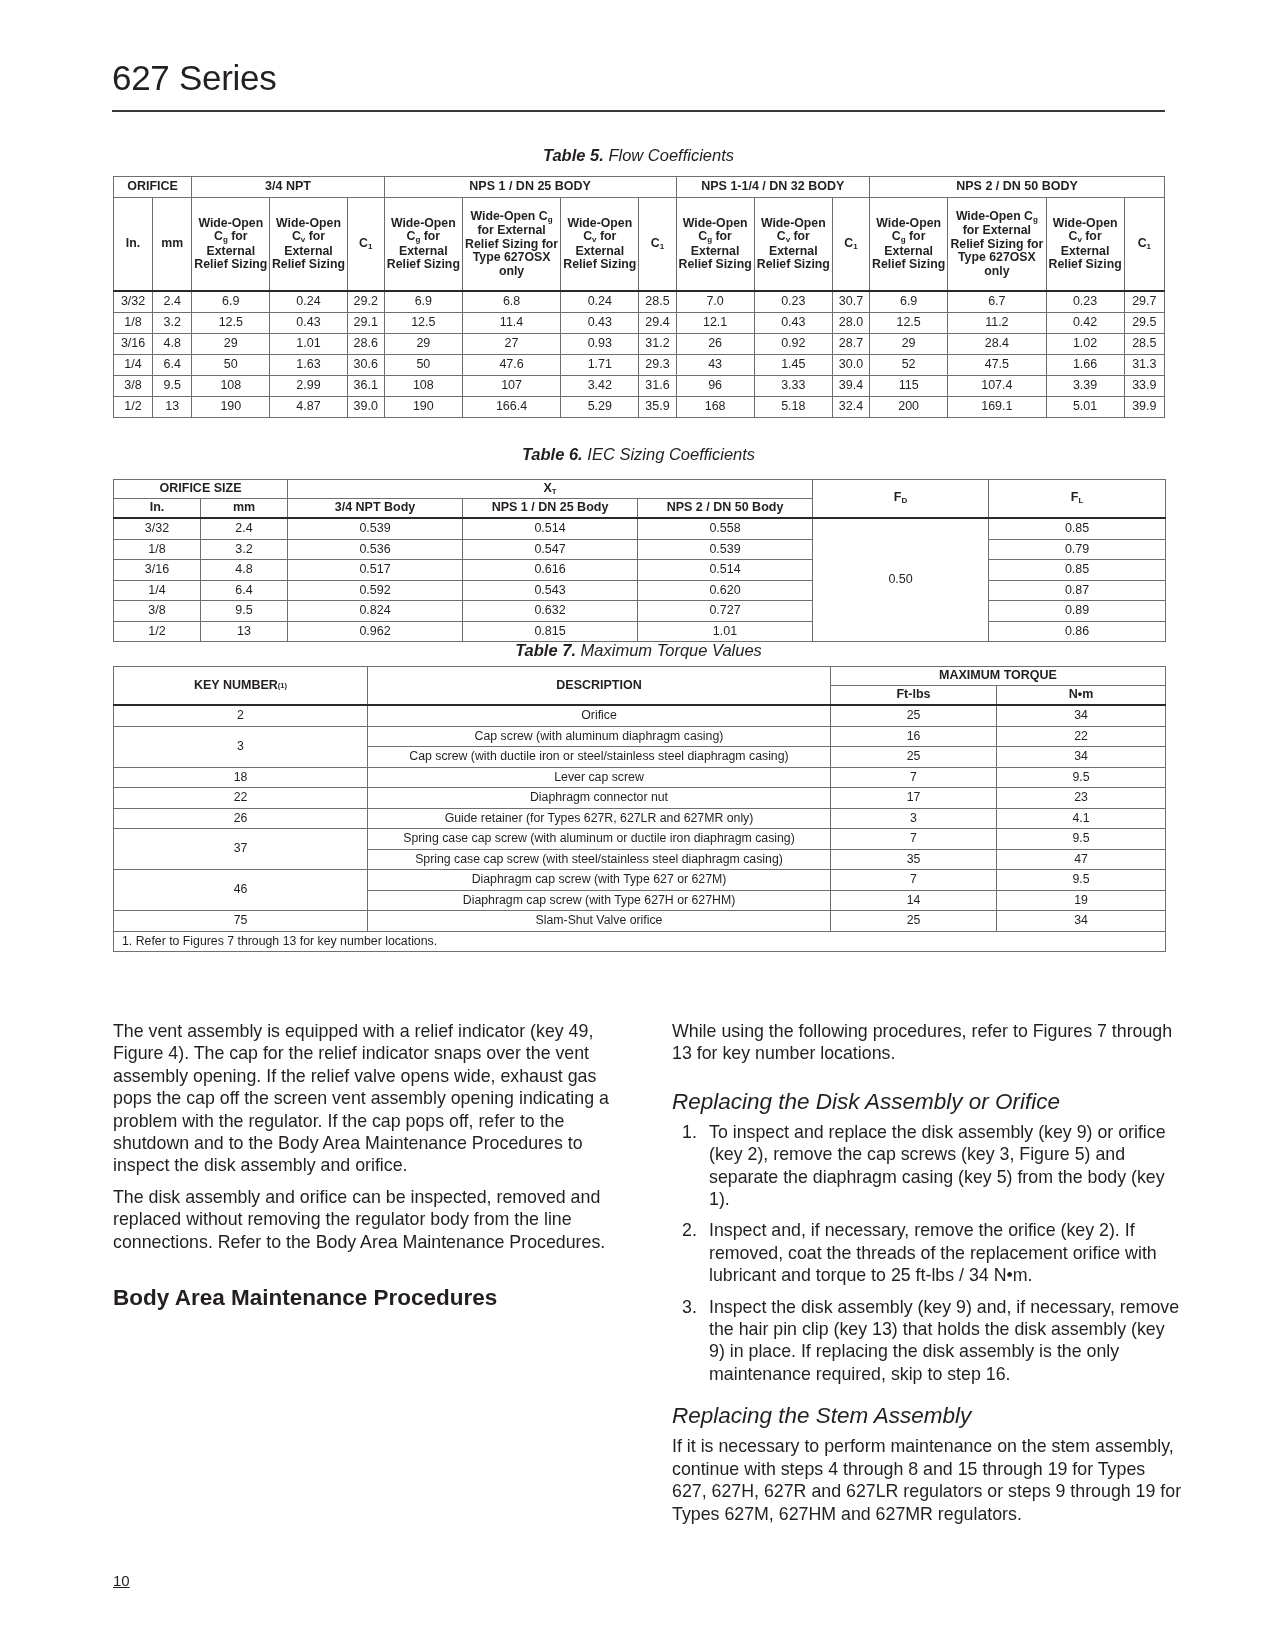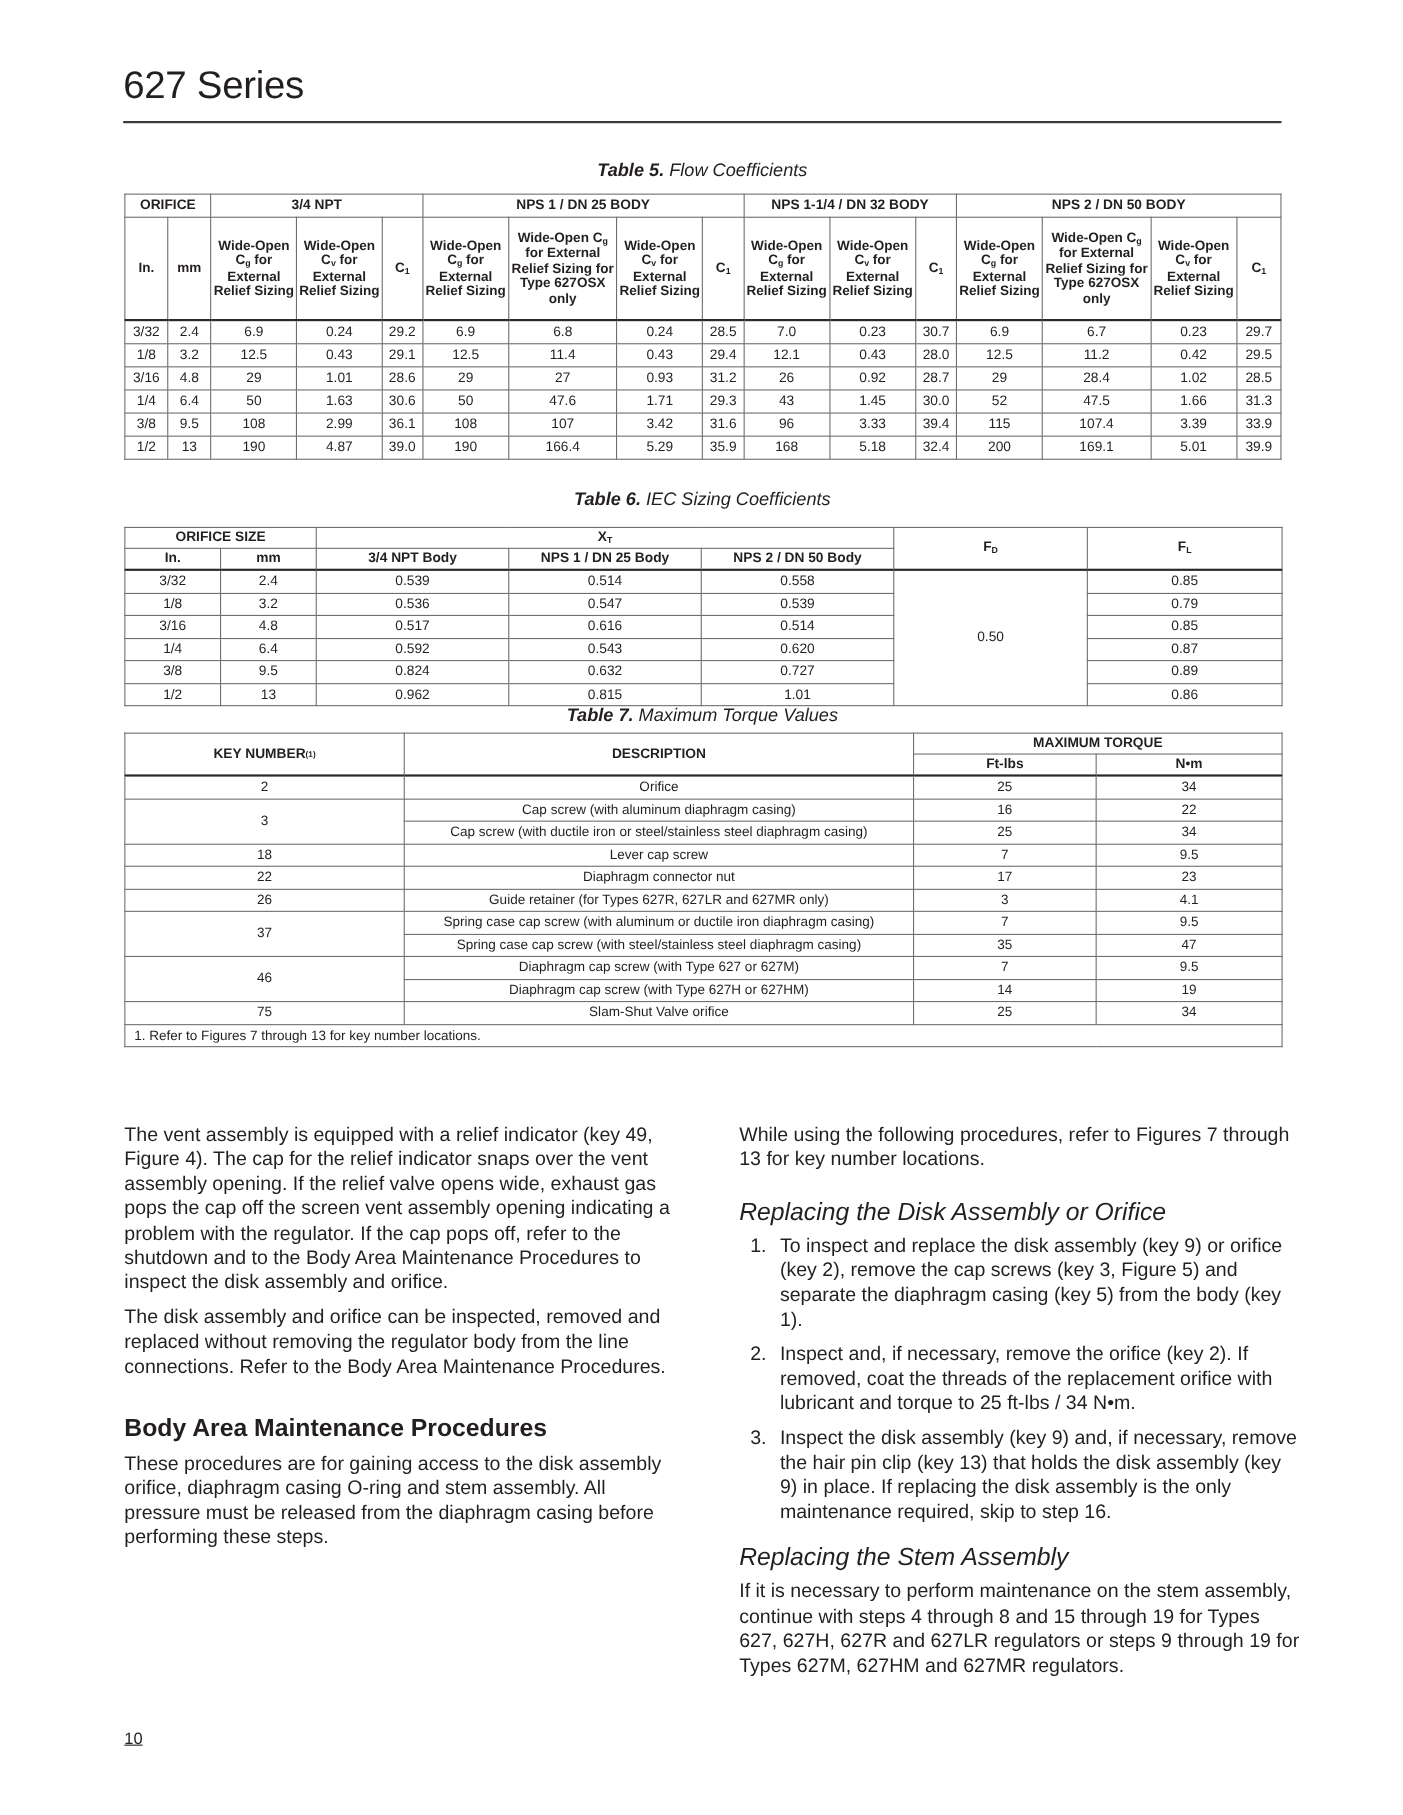--- a/index.html
+++ b/index.html
@@ -367,21 +367,20 @@
       <tr>
         <td colspan="4" class="foot">1. Refer to Figures 7 through 13 for key number locations.</td>
       </tr>
     </tbody>
 </table>
 
 <div class="col col-left">
   <p>The vent assembly is equipped with a relief indicator (key 49, Figure 4). The cap for the relief indicator snaps over the vent assembly opening. If the relief valve opens wide, exhaust gas pops the cap off the screen vent assembly opening indicating a problem with the regulator. If the cap pops off, refer to the shutdown and to the Body Area Maintenance Procedures to inspect the disk assembly and orifice.</p>
   <p>The disk assembly and orifice can be inspected, removed and replaced without removing the regulator body from the line connections. Refer to the Body Area Maintenance Procedures.</p>
   <div class="sec-head">Body Area Maintenance Procedures</div>
-  <p>These procedures are for gaining access to the disk assembly orifice, diaphragm casing O-ring and stem assembly. All pressure must be released from the diaphragm casing before performing these steps.</p>
 </div>
 
 <div class="col col-right">
   <p>While using the following procedures, refer to Figures 7 through 13 for key number locations.</p>
   <div class="sub-head">Replacing the Disk Assembly or Orifice</div>
   <ol class="steps">
     <li><span class="num">1.</span><span>To inspect and replace the disk assembly (key 9) or orifice (key 2), remove the cap screws (key 3, Figure 5) and separate the diaphragm casing (key 5) from the body (key 1).</span></li>
     <li><span class="num">2.</span><span>Inspect and, if necessary, remove the orifice (key 2). If removed, coat the threads of the replacement orifice with lubricant and torque to 25 ft-lbs / 34 N•m.</span></li>
     <li><span class="num">3.</span><span>Inspect the disk assembly (key 9) and, if necessary, remove the hair pin clip (key 13) that holds the disk assembly (key 9) in place. If replacing the disk assembly is the only maintenance required, skip to step 16.</span></li>
   </ol>

